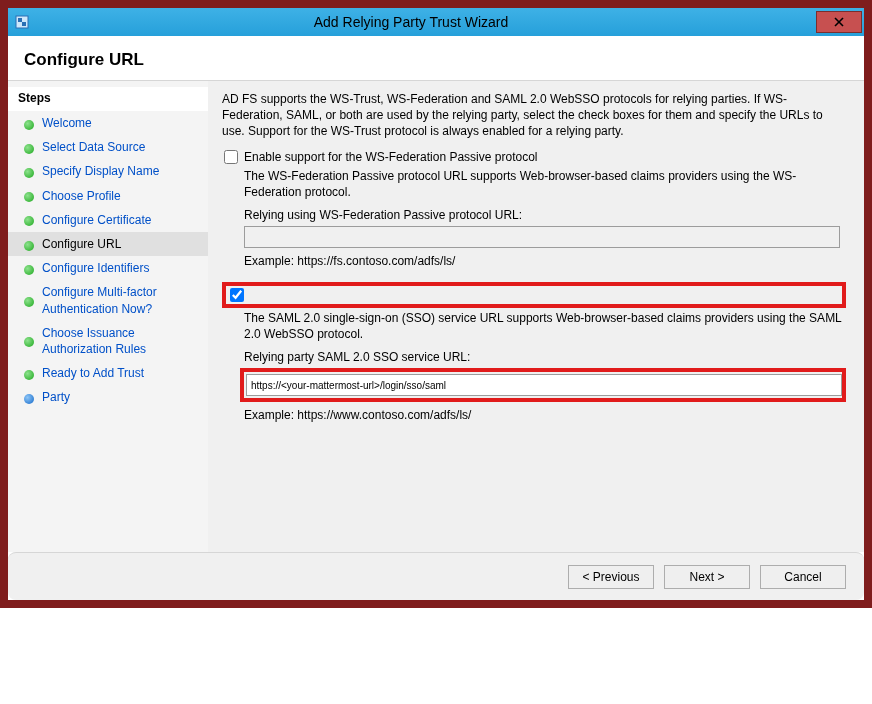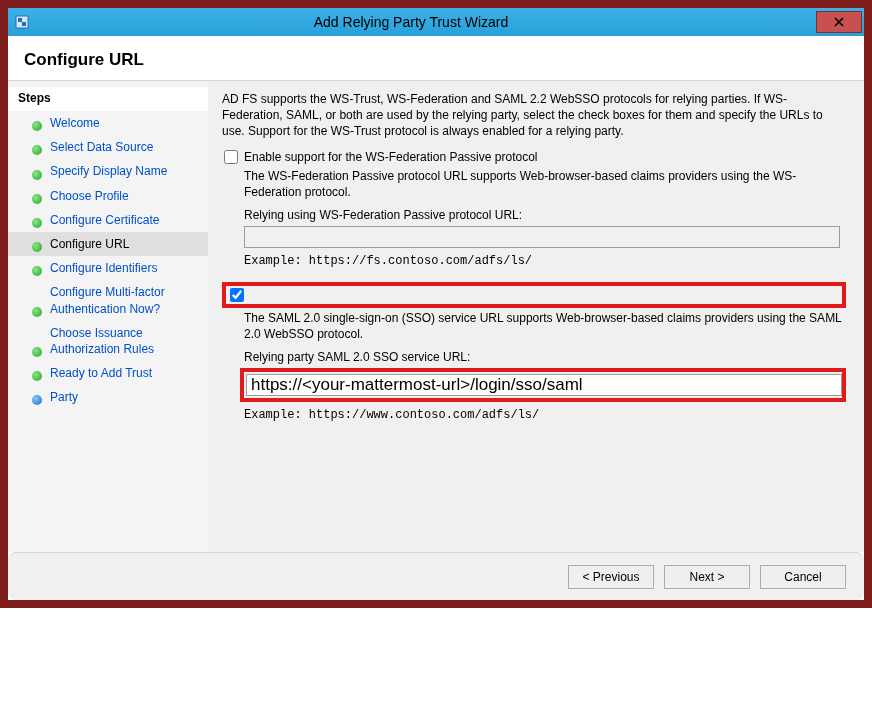--- a/index.html
+++ b/index.html
@@ -77,22 +77,22 @@
     padding: 6px 0;
   }
   .sidebar-header {
     font-weight: bold;
     padding: 4px 10px 6px 10px;
     font-size: 12px;
     background: #fff;
   }
   .step-item {
     display: flex;
-    align-items: flex-end;
-    padding: 4px 10px 4px 24px;
+    align-items: center;
+    padding: 4px 10px 4px 16px;
     color: #0050c8;
     cursor: pointer;
     line-height: 1.35;
   }
   .step-item .bullet {
     width: 10px;
     height: 10px;
     min-width: 10px;
     border-radius: 50%;
     margin-right: 8px;
@@ -130,27 +130,26 @@
   .field-label {
     margin: 4px 0 4px 22px;
   }
   .text-input {
     width: 596px;
     height: 22px;
     border: 1px solid #9c9c9c;
     background: #fff;
     padding: 2px 4px;
     font-family: inherit;
-    font-size: 17px;
+    font-size: 10px;
     margin-left: 22px;
   }
   .text-input[disabled] { background: #f0f0f0; }
   .example {
     margin: 6px 0 14px 22px;
-    font-family: Liberation Mono, monospace;
   }
   .highlight-box {
     border: 4px solid #e11b1b;
     padding: 2px 2px 2px 0;
     margin-left: 0;
   }
   .highlight-box-cb {
     border: 4px solid #e11b1b;
     padding: 2px 2px 2px 2px;
     margin-left: 0;
@@ -246,21 +245,21 @@
           <span class="bullet bullet-green"></span>
           <span>Ready to Add Trust</span>
         </div>
       <div class="step-item">
           <span class="bullet bullet-blue"></span>
           <span>Party</span>
         </div>
     </div>
 
     <div class="content">
-      <p>AD FS supports the WS-Trust, WS-Federation and SAML 2.2 WebSSO protocols for relying parties.  If WS-Federation, SAML, or both are used by the relying party, select the check boxes for them and specify the URLs to use.  Support for the WS-Trust protocol is always enabled for a relying party.</p>
+      <p>AD FS supports the WS-Trust, WS-Federation and SAML 2.0 WebSSO protocols for relying parties.  If WS-Federation, SAML, or both are used by the relying party, select the check boxes for them and specify the URLs to use.  Support for the WS-Trust protocol is always enabled for a relying party.</p>
 
       <div class="checkbox-row">
         <input type="checkbox" style="">
         <span>Enable support for the WS-Federation Passive protocol</span>
       </div>
       <div class="sublabel">The WS-Federation Passive protocol URL supports Web-browser-based claims providers using the WS-Federation protocol.</div>
       <div class="field-label">Relying using WS-Federation Passive protocol URL:</div>
       <input class="text-input" type="text" disabled="" value="" style="">
       <div class="example">Example: https://fs.contoso.com/adfs/ls/</div>
 

